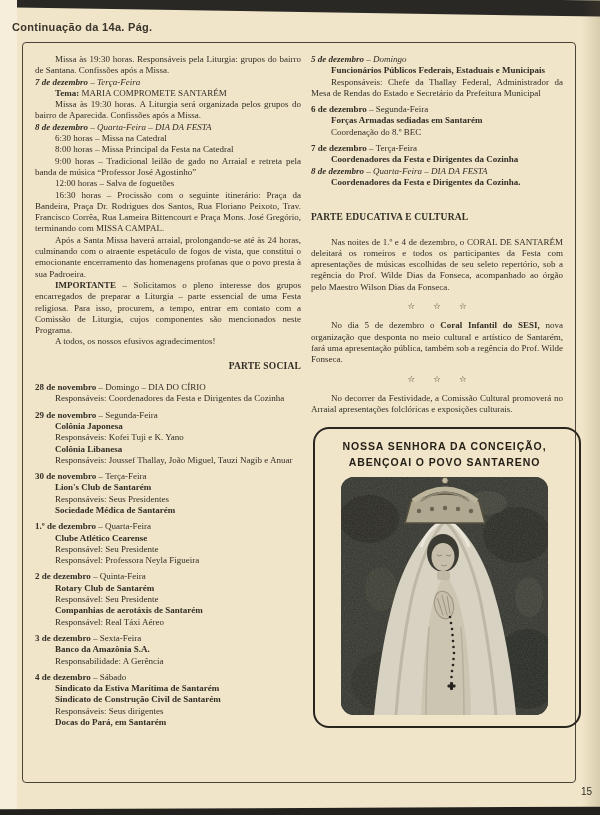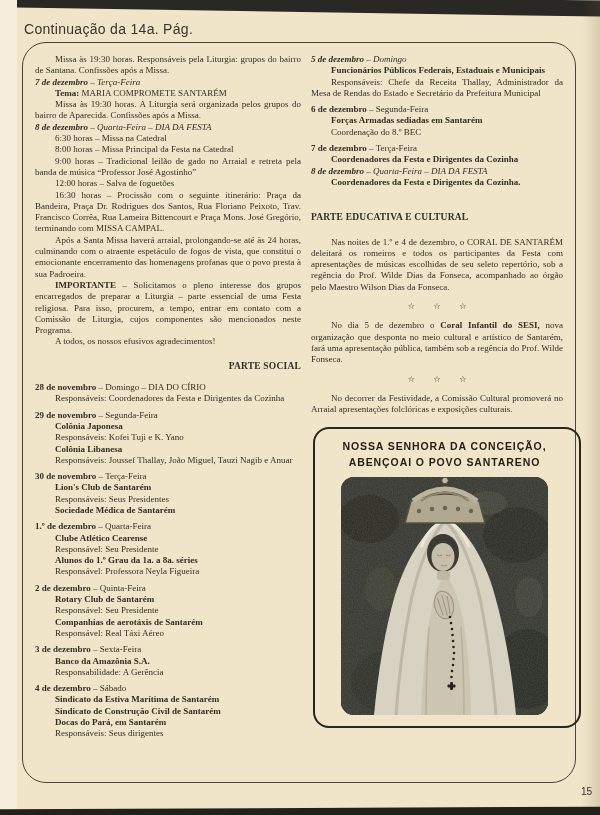--- a/index.html
+++ b/index.html
@@ -9,27 +9,27 @@
     font-family:"Liberation Serif", serif;
     color:#332e26;
   }
   .left-edge{position:absolute;left:0;top:0;width:17px;height:815px;background:#f6eedb;}
   .right-edge{position:absolute;right:0;top:0;width:18px;height:815px;
     background:linear-gradient(to right, rgba(120,100,60,0), rgba(110,90,50,.18));}
   .top-strip{position:absolute;left:-12px;top:-9px;width:640px;height:16px;
     background:#2a2825;transform:rotate(0.9deg);transform-origin:left center;}
   .bottom-strip{position:absolute;left:-6px;bottom:-4px;width:620px;height:11px;
     background:#23211e;transform:rotate(-0.25deg);}
-  .header-note{position:absolute;left:24px;top:21px;
-    font-family:"Liberation Sans",sans-serif;font-size:14px;color:#3a352c;letter-spacing:.3px;}
+  .header-note{position:absolute;left:12px;top:21px;
+    font-family:"Liberation Sans",sans-serif;font-size:11px;color:#3a352c;letter-spacing:.3px;font-weight:bold;}
   .page-number{position:absolute;left:581px;top:786px;
     font-family:"Liberation Sans",sans-serif;font-size:10px;color:#33302a;}
   .page-border{
     position:absolute;left:22px;top:42px;width:554px;height:741px;
-    border:1.6px solid #4a4338;border-radius:24px;box-sizing:border-box;
+    border:1.6px solid #4a4338;border-radius:4px;box-sizing:border-box;
     padding:11px 12px 8px 12px;
   }
   .columns{display:flex;gap:10px;height:100%;}
   .col{font-size:9px;line-height:11.3px;}
   .col-left{width:266px;}
   .col-right{width:252px;}
   .col p{margin:0;}
   .col .p{text-indent:20px;text-align:justify;}
   .col .d{text-indent:0;font-style:italic;}
   .col .dm{text-indent:0;margin-top:5px;}
@@ -88,41 +88,40 @@
         <p class="p"><span class="r">Responsáveis: Kofei Tuji e K. Yano</span></p>
         <p class="p"><span class="b">Colônia Libanesa</span></p>
         <p class="p"><span class="r">Responsáveis: Joussef Thallay, João Miguel, Tauzi Nagib e Anuar</span></p>
         <p class="dm"><span class="b">30 de novembro</span><span class="r"> – Terça-Feira</span></p>
         <p class="p"><span class="b">Lion's Club de Santarém</span></p>
         <p class="p"><span class="r">Responsáveis: Seus Presidentes</span></p>
         <p class="p"><span class="b">Sociedade Médica de Santarém</span></p>
         <p class="dm"><span class="b">1.º de dezembro</span><span class="r"> – Quarta-Feira</span></p>
         <p class="p"><span class="b">Clube Atlético Cearense</span></p>
         <p class="p"><span class="r">Responsável: Seu Presidente</span></p>
-        <p class="p"><span class="b">Alunos do 1.º Grau da 1a. a 8a. séries</span></p>
         <p class="p"><span class="r">Responsável: Professora Neyla Figueira</span></p>
         <p class="dm"><span class="b">2 de dezembro</span><span class="r"> – Quinta-Feira</span></p>
         <p class="p"><span class="b">Rotary Club de Santarém</span></p>
         <p class="p"><span class="r">Responsável: Seu Presidente</span></p>
         <p class="p"><span class="b">Companhias de aerotáxis de Santarém</span></p>
         <p class="p"><span class="r">Responsável: Real Táxi Aéreo</span></p>
         <p class="dm"><span class="b">3 de dezembro</span><span class="r"> – Sexta-Feira</span></p>
         <p class="p"><span class="b">Banco da Amazônia S.A.</span></p>
         <p class="p"><span class="r">Responsabilidade: A Gerência</span></p>
         <p class="dm"><span class="b">4 de dezembro</span><span class="r"> – Sábado</span></p>
         <p class="p"><span class="b">Sindicato da Estiva Marítima de Santarém</span></p>
         <p class="p"><span class="b">Sindicato de Construção Civil de Santarém</span></p>
+        <p class="p"><span class="r">Responsáveis: Seus dirigentes</span></p>
         <p class="p"><span class="b">Docas do Pará, em Santarém</span></p>
-        <p class="p"><span class="r">Responsáveis: Seus dirigentes</span></p>
       </div>
     <div class="col col-right">
       <div>
           <p class="d"><span class="b">5 de dezembro</span><span class="r"> – Domingo</span></p>
           <p class="p"><span class="b">Funcionários Públicos Federais, Estaduais e Municipais</span></p>
-          <p class="p"><span class="r">Responsáveis: Chefe da Receita Thallay, Administrador da Mesa de Rendas do Estado e Secretário da Prefeitura Municipal</span></p>
+          <p class="p"><span class="r">Responsáveis: Chefe da Thallay Federal, Administrador da Mesa de Rendas do Estado e Secretário da Prefeitura Municipal</span></p>
           <p class="dm"><span class="b">6 de dezembro</span><span class="r"> – Segunda-Feira</span></p>
           <p class="p"><span class="b">Forças Armadas sediadas em Santarém</span></p>
           <p class="p"><span class="r">Coordenação do 8.º BEC</span></p>
           <p class="dm"><span class="b">7 de dezembro</span><span class="r"> – Terça-Feira</span></p>
           <p class="p"><span class="b">Coordenadores da Festa e Dirigentes da Cozinha</span></p>
           <p class="d"><span class="b">8 de dezembro</span><span class="r"> – Quarta-Feira – DIA DA FESTA</span></p>
           <p class="p"><span class="b">Coordenadores da Festa e Dirigentes da Cozinha.</span></p>
           <p class="hL"><span class="b">PARTE EDUCATIVA E CULTURAL</span></p>
           <p class="p"><span class="r">Nas noites de 1.º e 4 de dezembro, o CORAL DE SANTARÉM deleitará os romeiros e todos os participantes da Festa com apresentações de músicas escolhidas de seu seleto repertório, sob a regência do Prof. Wilde Dias da Fonseca, acompanhado ao órgão pelo Maestro Wilson Dias da Fonseca.</span></p>
           <p class="stars"><span class="r">☆ ☆ ☆</span></p>

